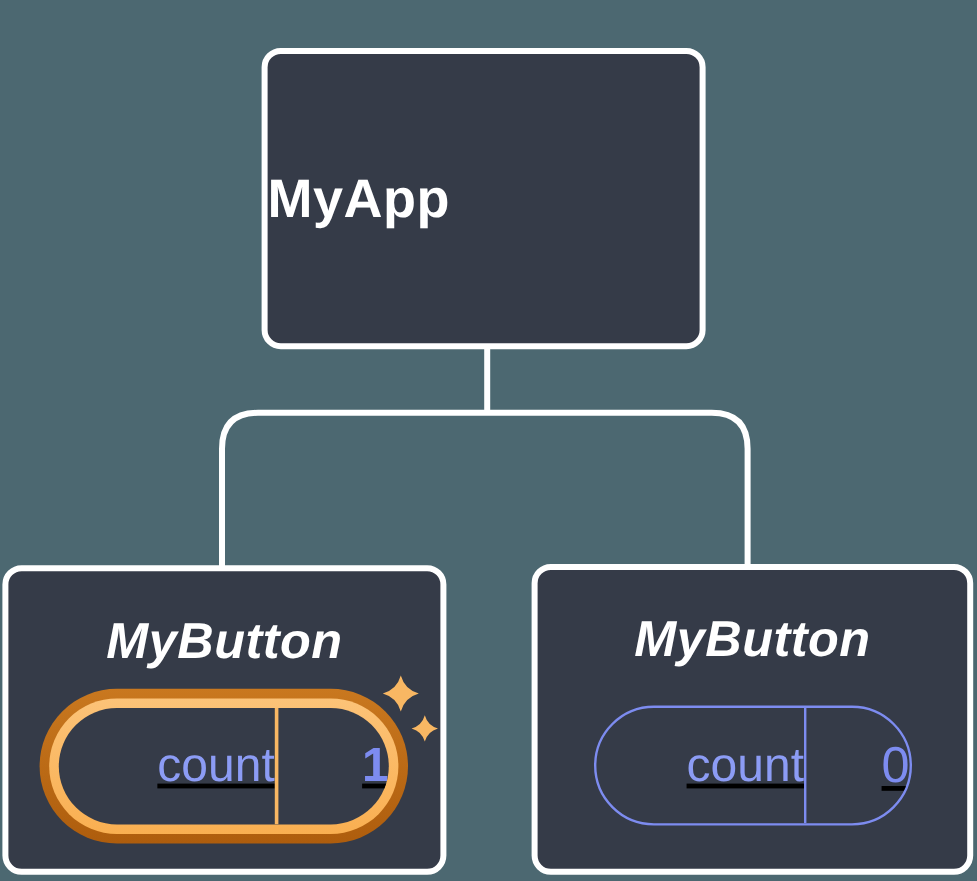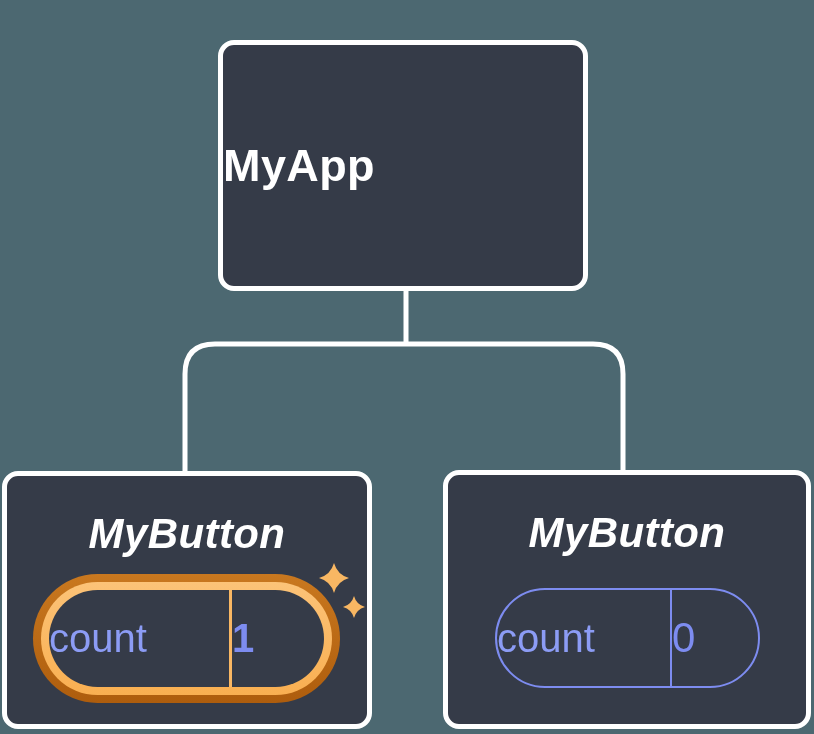--- a/index.html
+++ b/index.html
@@ -58,21 +58,21 @@
   
   .pill-plain {
     position:absolute; top:113px; left:47px;
     width:265px; height:100px; border-radius:999px;
     border:2px solid var(--state-purple);
     display:flex; align-items:stretch; overflow:hidden;
   }
   .pill-plain .seg-key { width:173px; }
   .pill-plain .divider { width:2px; background:var(--state-purple); }
 
-  .seg { display:flex; align-items:center; justify-content:flex-start; }
+  .seg { display:flex; align-items:center; justify-content:flex-end;text-decoration:underline; }
   .seg-val { flex:1; }
   .state-key { color:var(--state-purple-light); font-size:40px; font-weight:400; }
   .state-val-bold { color:var(--state-purple); font-size:40px; font-weight:700; }
   .state-val { color:var(--state-purple); font-size:42px; font-weight:400; }
 
   .sparkles { position:absolute; left:312px; top:558px; z-index:2; }
   .sparkles path { fill:var(--sparkle); }
 </style>
 </head>
 <body>

